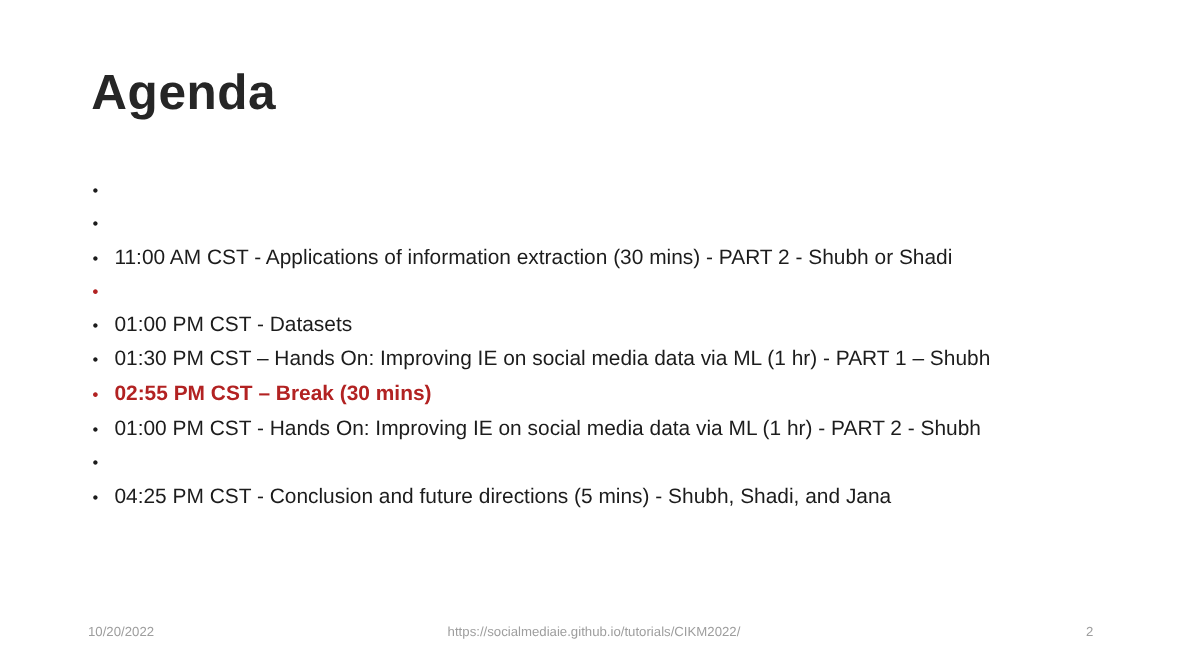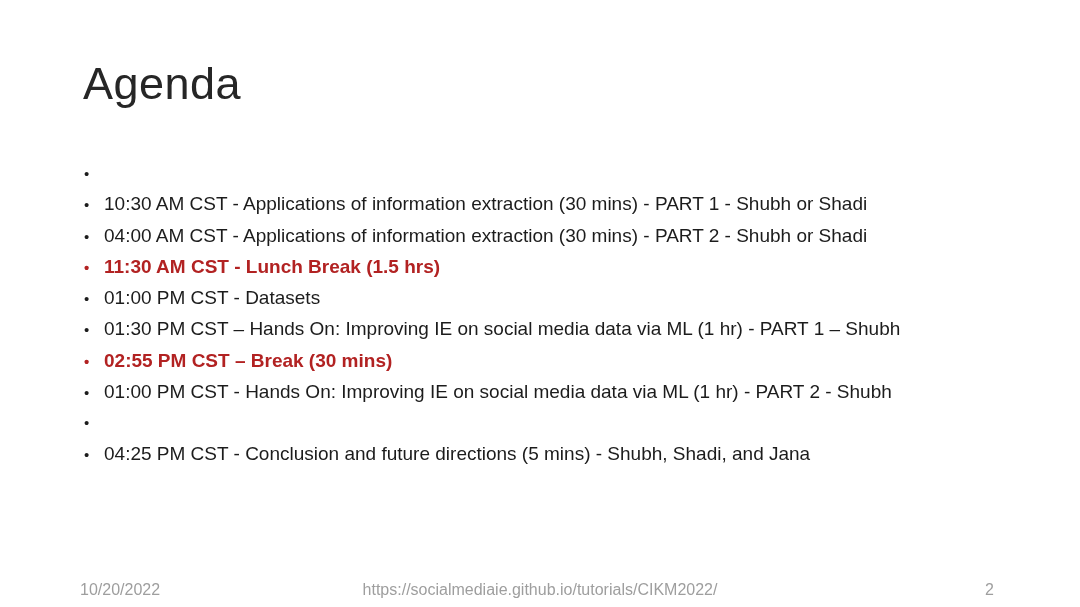--- a/index.html
+++ b/index.html
@@ -13,21 +13,21 @@
     height: 607px;
     background: #ffffff;
     overflow: hidden;
     font-family: "Liberation Sans", "DejaVu Sans", sans-serif;
   }
   .slide-title {
     position: absolute;
     left: 83px;
     top: 58px;
     font-size: 45px;
-    font-weight: 400;
+    font-weight: 700;
     color: #262626;
     letter-spacing: 0.5px;
     margin: 0;
   }
   .agenda-list {
     position: absolute;
     left: 84px;
     top: 159px;
     width: 940px;
     margin: 0;
@@ -45,50 +45,48 @@
   .agenda-list .bullet {
     flex: 0 0 20px;
     font-size: 15px;
   }
   .agenda-list li.highlight {
     color: var(--accent, #B22222);
     font-weight: 700;
   }
   .footer-text {
     position: absolute;
-    top: 581px;
-    font-size: 16px;
+    top: 567px;
+    font-size: 12px;
     color: #9e9e9e;
   }
   .footer-date { left: 80px; }
   .footer-url  { left: 0; right: 0; text-align: center; }
   .footer-page { right: 86px; }
 </style>
 </head>
 <body>
 
 <div class="slide">
 
   <h1 class="slide-title">Agenda</h1>
 
   <ul class="agenda-list">
       <li>
         <span class="bullet">•</span>
       </li>
       <li>
         <span class="bullet">•</span>
-        <span>10:30 AM CST - Applications of information extraction (30 mins) - PART 1 - Shubh or Shadi</span>
       </li>
       <li>
         <span class="bullet">•</span>
-        <span>04:00 AM CST - Applications of information extraction (30 mins) - PART 2 - Shubh or Shadi</span>
+        <span>11:00 AM CST - Applications of information extraction (30 mins) - PART 2 - Shubh or Shadi</span>
       </li>
       <li class="highlight">
         <span class="bullet">•</span>
-        <span>11:30 AM CST - Lunch Break (1.5 hrs)</span>
       </li>
       <li>
         <span class="bullet">•</span>
         <span>01:00 PM CST - Datasets</span>
       </li>
       <li>
         <span class="bullet">•</span>
         <span>01:30 PM CST – Hands On: Improving IE on social media data via ML (1 hr) - PART 1 – Shubh</span>
       </li>
       <li class="highlight">

